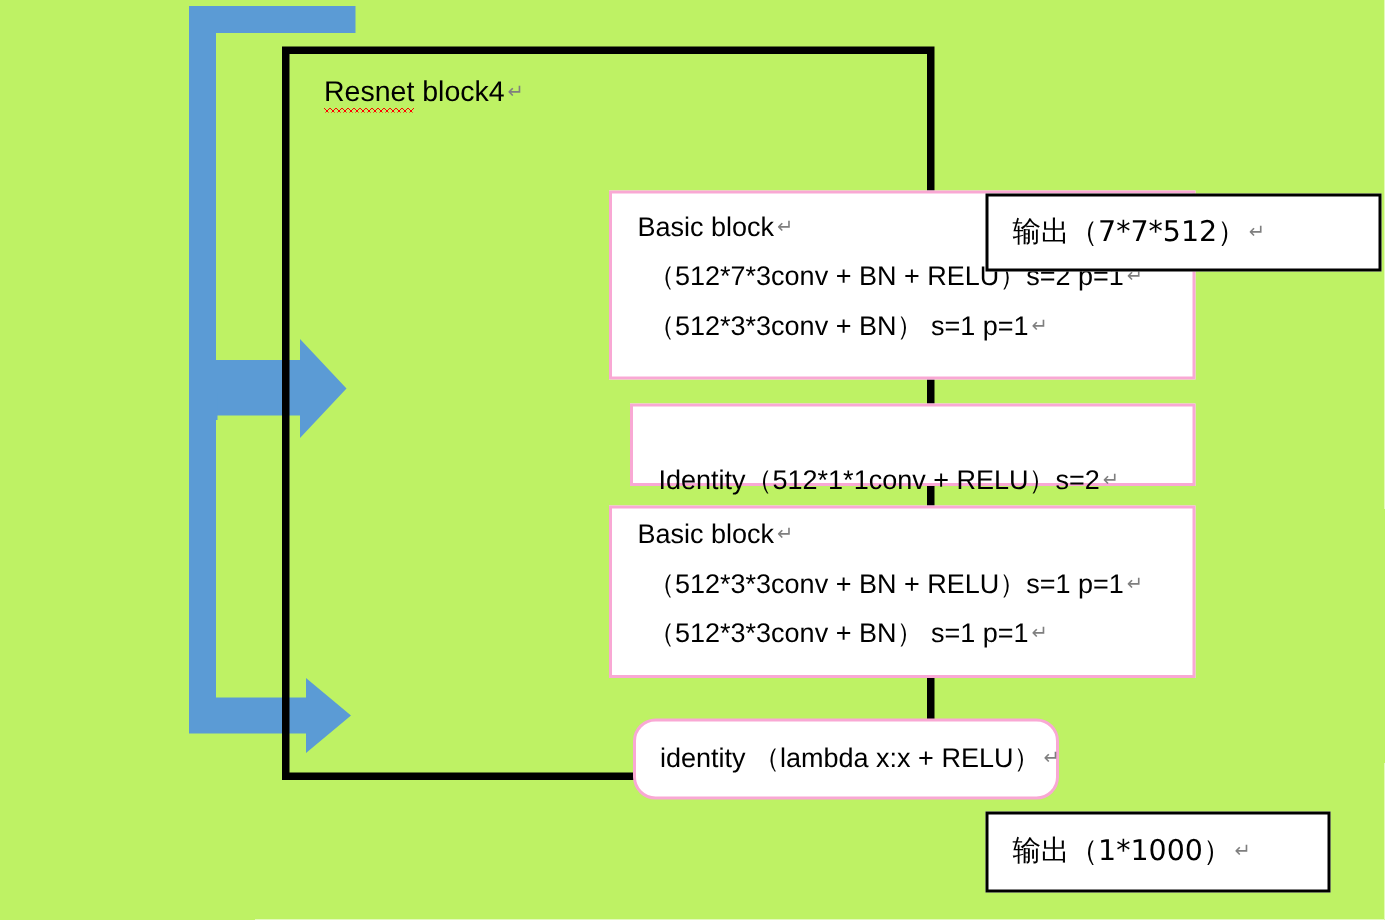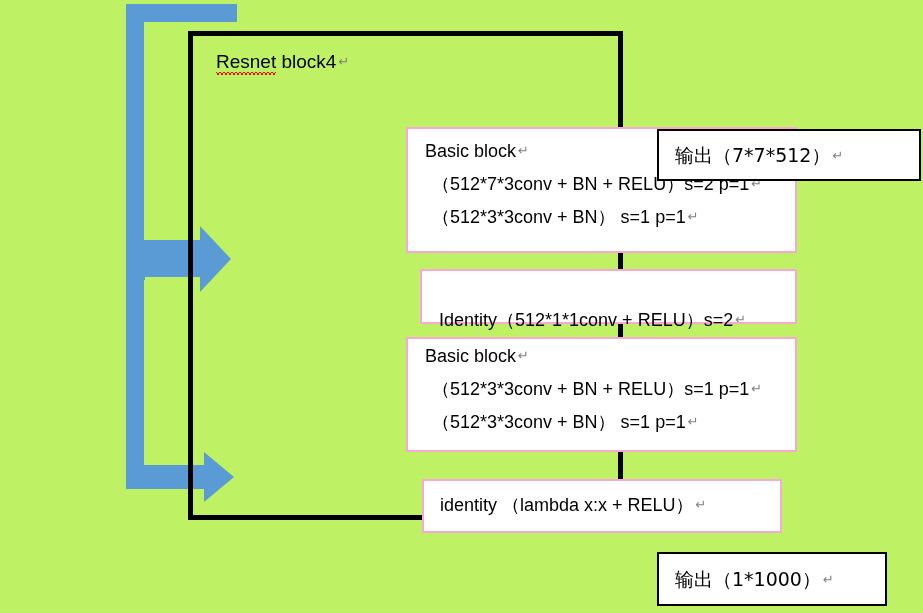--- a/index.html
+++ b/index.html
@@ -92,21 +92,21 @@
   #box-basic1 .l3 { position: absolute; left: 24px; top: 79px; }
 
   #box-identity1 { left: 227px; top: 233px; width: 377px; height: 55px; }
   #box-identity1 .l1 { position: absolute; left: 17px; top: 16px; margin-top: 24px; }
 
   #box-basic2 { left: 213px; top: 301px; width: 391px; height: 115px; }
   #box-basic2 .l1 { position: absolute; left: 17px; top: 8px; }
   #box-basic2 .l2 { position: absolute; left: 24px; top: 41px; }
   #box-basic2 .l3 { position: absolute; left: 24px; top: 74px; }
 
-  #box-identity2 { left: 229px; top: 443px; width: 360px; height: 54px; }
+  #box-identity2 { left: 229px; top: 443px; width: 284px; height: 54px; border-radius: 15px; }
   #box-identity2 .l1 { position: absolute; left: 16px; top: 15px; }
 
   
   .out-box {
     position: absolute;
     border: 2px solid #000000;
     background: #ffffff;
     box-sizing: border-box;
     font-size: 19px;
     color: #000000;
@@ -114,21 +114,21 @@
   }
   .out-box .txt {
     position: absolute;
     left: 16px;
     top: 50%;
     transform: translateY(-50%);
     line-height: 1;
   }
   #out-7x7   { left: 657px; top: 129px; width: 264px; height: 52px; }
   #out-pool  { left: 253px; top: 541px; width: 296px; height: 54px; }
-  #out-1000  { left: 657px; top: 541px; width: 230px; height: 54px; margin-top: 11px; }
+  #out-1000  { left: 657px; top: 541px; width: 230px; height: 54px; }
 
   .cn { font-family: "DejaVu Sans", "Liberation Sans", sans-serif; }
 </style>
 </head>
 <body>
 
 <div id="canvas">
 
   <svg id="arrow-layer" viewBox="0 0 923 613" width="923" height="613">
 

